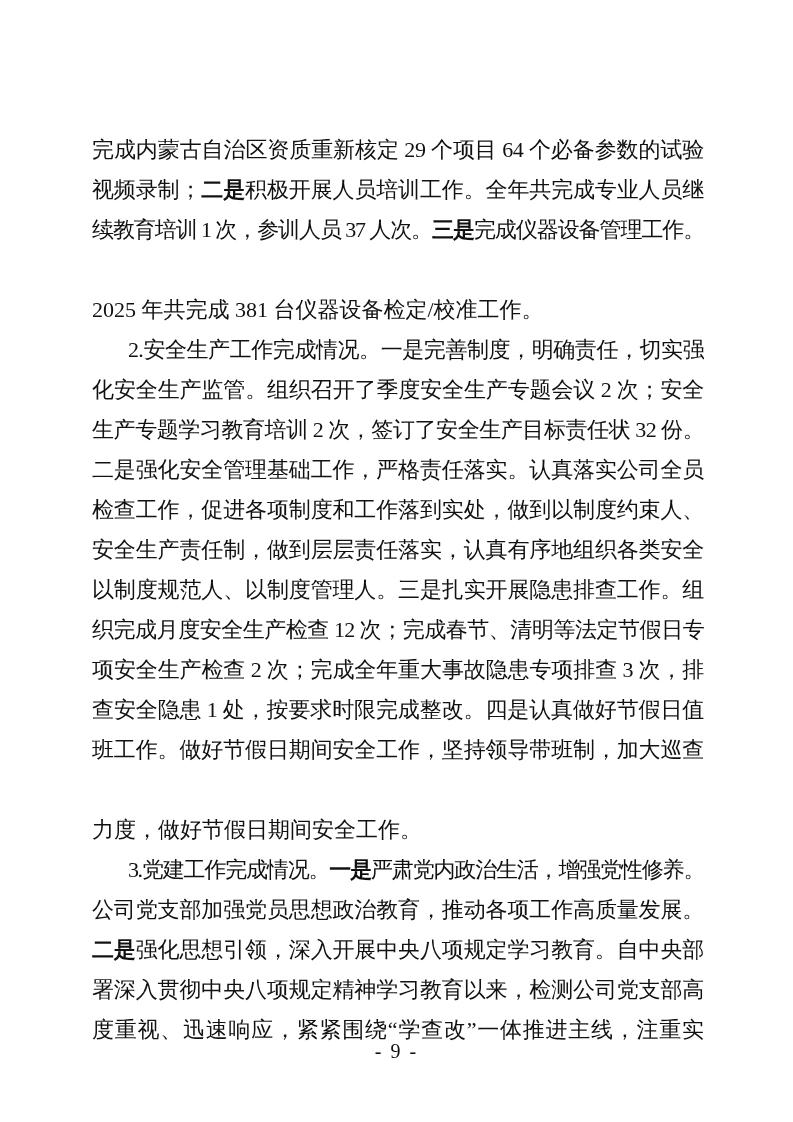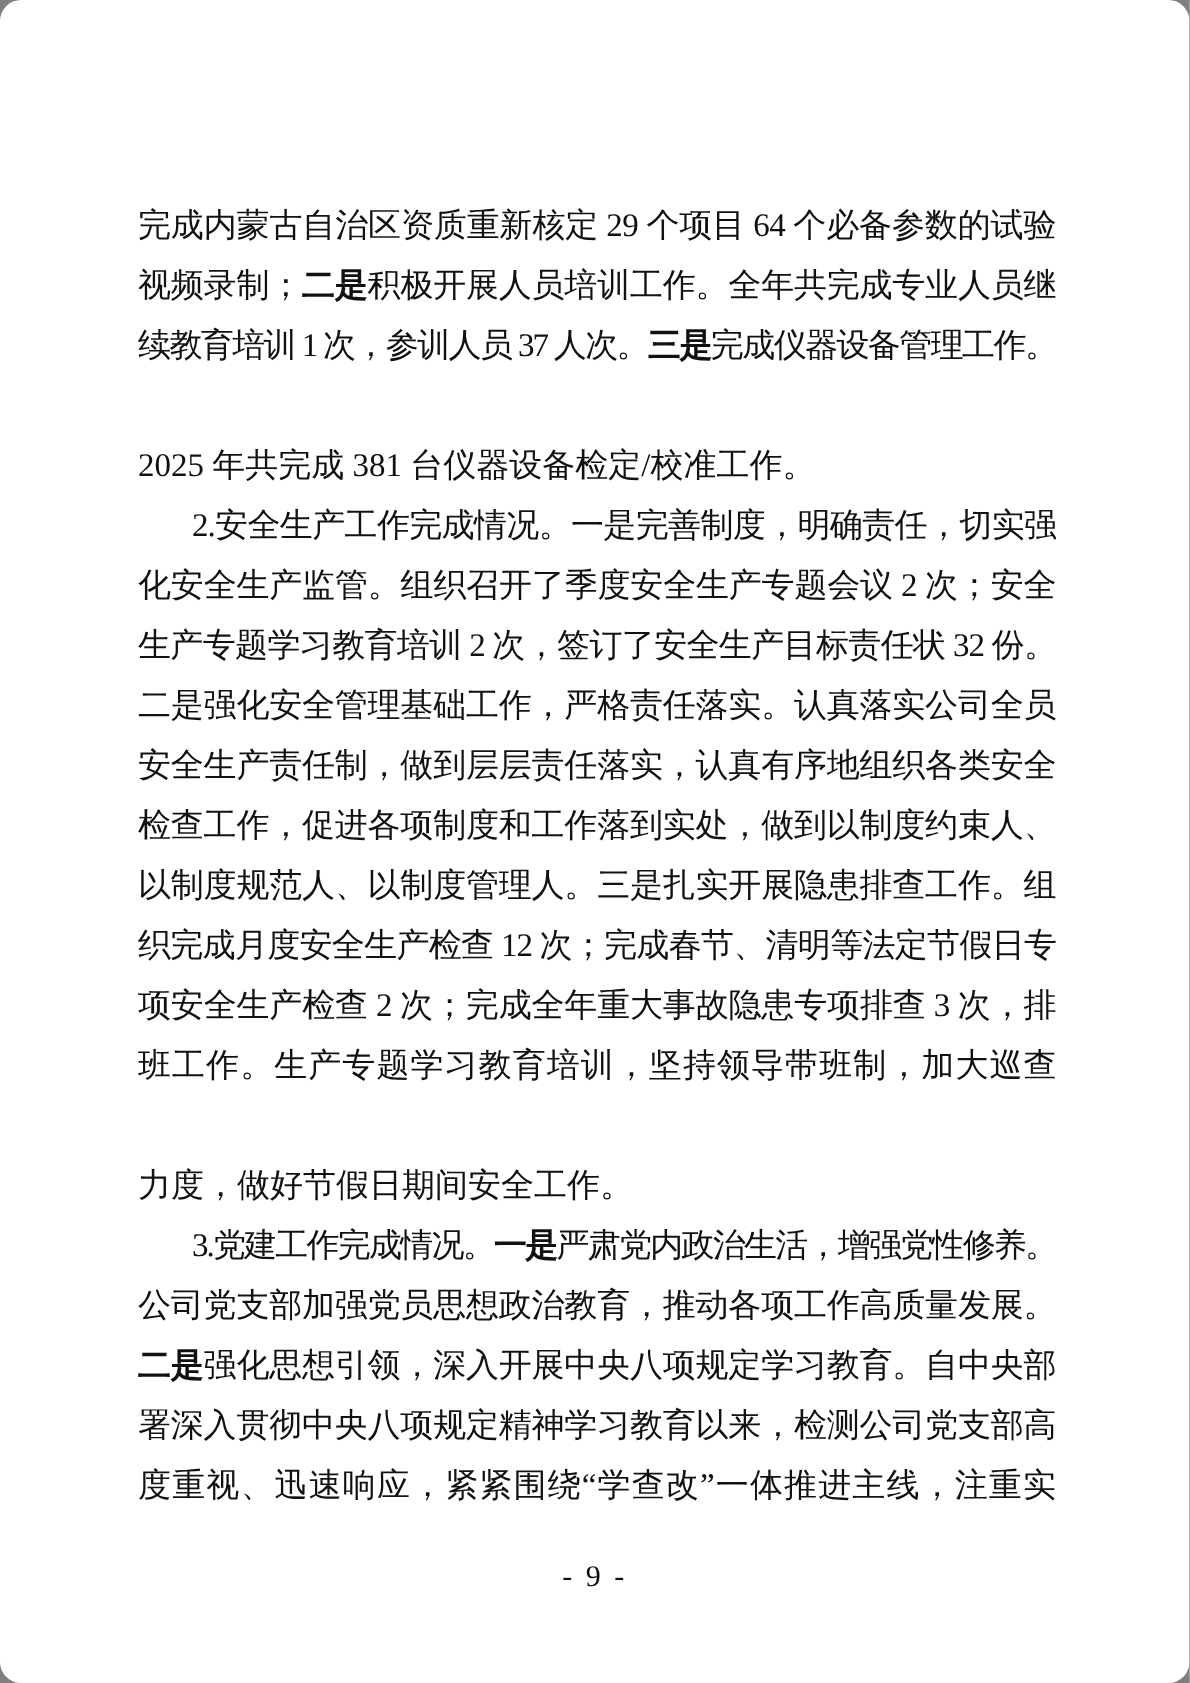--- a/index.html
+++ b/index.html
@@ -5,21 +5,20 @@
   html, body { margin: 0; padding: 0; background: #808080; }
   .page {
     position: relative;
     width: 793px;
     height: 1122px;
     background: #ffffff;
     margin: 0 auto;
     overflow: hidden;
     font-family: "Liberation Serif", "DejaVu Serif", serif;
     color: #111111;
-    border-radius: 14px;
   }
   .text-body {
     position: absolute;
     left: 92px;
     top: 130px;
     width: 612px;
   }
   .para { margin: 0; padding: 0; }
   .line {
     height: 40px;
@@ -60,26 +59,27 @@
         <div class="line" style="letter-spacing: -0.321212px;"><span class="seg">完成内蒙古自治区资质重新核定 29 个项目 64 个必备参数的试验</span></div>
         <div class="line" style="letter-spacing: -0.342857px;"><span class="seg">视频录制；</span><span class="seg bold">二是</span><span class="seg">积极开展人员培训工作。全年共完成专业人员继</span></div>
         <div class="line" style="letter-spacing: -1.28824px;"><span class="seg">续教育培训 1 次，参训人员 37 人次。</span><span class="seg bold">三是</span><span class="seg">完成仪器设备管理工作。</span></div>
         <div class="line no-fill"><span class="seg">2025 年共完成 381 台仪器设备检定/校准工作。</span></div>
       </div>
       <div class="para">
         <div class="line indent" style="letter-spacing: -0.664286px;"><span class="seg">2.安全生产工作完成情况。一是完善制度，明确责任，切实强</span></div>
         <div class="line" style="letter-spacing: -0.333333px;"><span class="seg">化安全生产监管。组织召开了季度安全生产专题会议 2 次；安全</span></div>
         <div class="line" style="letter-spacing: -0.654545px;"><span class="seg">生产专题学习教育培训 2 次，签订了安全生产目标责任状 32 份。</span></div>
         <div class="line" style="letter-spacing: -0.342857px;"><span class="seg">二是强化安全管理基础工作，严格责任落实。认真落实公司全员</span></div>
+        <div class="line" style="letter-spacing: -0.342857px;"><span class="seg">检查工作，促进各项制度和工作落到实处，做到以制度约束人、</span></div>
         <div class="line" style="letter-spacing: -0.342857px;"><span class="seg">安全生产责任制，做到层层责任落实，认真有序地组织各类安全</span></div>
-        <div class="line" style="letter-spacing: -0.342857px;"><span class="seg">检查工作，促进各项制度和工作落到实处，做到以制度约束人、</span></div>
         <div class="line" style="letter-spacing: -0.342857px;"><span class="seg">以制度规范人、以制度管理人。三是扎实开展隐患排查工作。组</span></div>
         <div class="line" style="letter-spacing: -0.683871px;"><span class="seg">织完成月度安全生产检查 12 次；完成春节、清明等法定节假日专</span></div>
         <div class="line" style="letter-spacing: -0.325px;"><span class="seg">项安全生产检查 2 次；完成全年重大事故隐患专项排查 3 次，排</span></div>
-        <div class="line" style="letter-spacing: -0.342857px;"><span class="seg">班工作。生产专题学习教育培训，坚持领导带班制，加大巡查</span></div>
+        <div class="line" style="letter-spacing: -0.333333px;"><span class="seg">查安全隐患 1 处，按要求时限完成整改。四是认真做好节假日值</span></div>
+        <div class="line" style="letter-spacing: -0.342857px;"><span class="seg">班工作。做好节假日期间安全工作，坚持领导带班制，加大巡查</span></div>
         <div class="line no-fill"><span class="seg">力度，做好节假日期间安全工作。</span></div>
       </div>
       <div class="para">
         <div class="line indent" style="letter-spacing: -1.4069px;"><span class="seg">3.党建工作完成情况。</span><span class="seg bold">一是</span><span class="seg">严肃党内政治生活，增强党性修养。</span></div>
         <div class="line" style="letter-spacing: -0.342857px;"><span class="seg">公司党支部加强党员思想政治教育，推动各项工作高质量发展。</span></div>
         <div class="line" style="letter-spacing: -0.342857px;"><span class="seg bold">二是</span><span class="seg">强化思想引领，深入开展中央八项规定学习教育。自中央部</span></div>
         <div class="line" style="letter-spacing: -0.342857px;"><span class="seg">署深入贯彻中央八项规定精神学习教育以来，检测公司党支部高</span></div>
         <div class="line"><span class="seg">度重视、迅速响应，紧紧围绕“学查改”一体推进主线，注重实</span></div>
       </div>
     </div>

